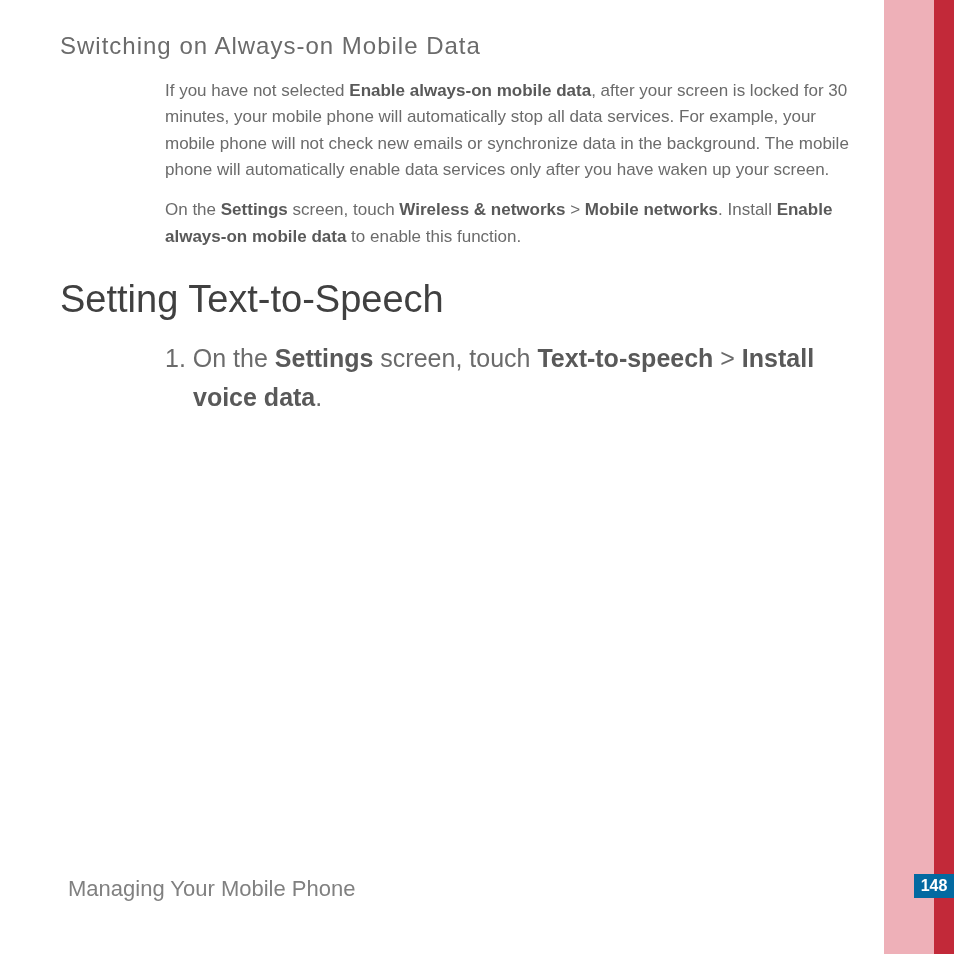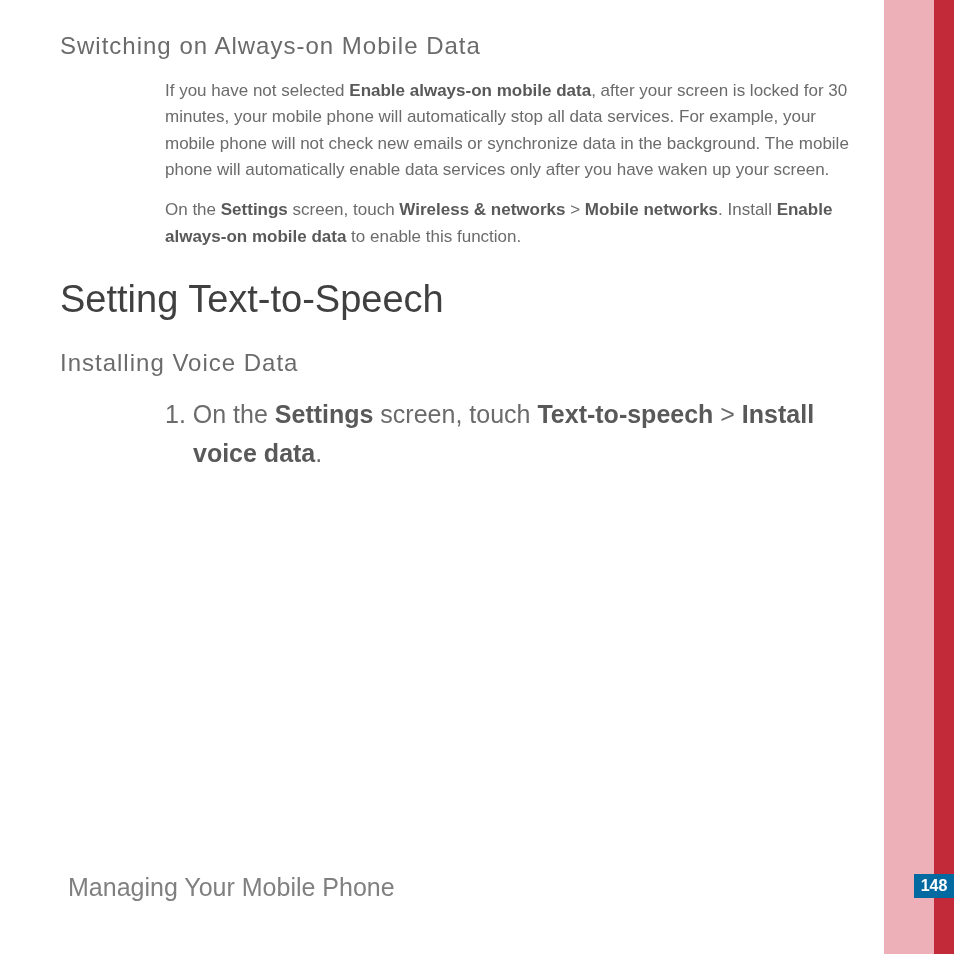--- a/index.html
+++ b/index.html
@@ -84,21 +84,21 @@
     text-indent: -28px;
   }
   .step .bold {
     color: #595959;
     font-weight: bold;
   }
   .footer-text {
     position: absolute;
     left: 68px;
     bottom: 52px;
-    font-size: 25px;
+    font-size: 22px;
     color: #808080;
   }
 </style>
 </head>
 <body>
 
 <div class="sidebar-pink"></div>
 <div class="sidebar-red"></div>
 <div class="page-number">148</div>
 
@@ -111,21 +111,20 @@
       <span>If you have not selected </span><span class="bold">Enable always-on mobile data</span><span>, after your screen is locked for 30 minutes, your mobile phone will automatically stop all data services. For example, your mobile phone will not check new emails or synchronize data in the background. The mobile phone will automatically enable data services only after you have waken up your screen.</span>
     </p>
     <p class="para">
       <span>On the </span><span class="bold">Settings</span><span> screen, touch </span><span class="bold">Wireless &amp; networks</span><span> &gt; </span><span class="bold">Mobile networks</span><span>. Install </span><span class="bold">Enable always-on mobile data</span><span> to enable this function.</span>
     </p>
   </div>
 
   <h2 class="heading-main">Setting Text-to-Speech</h2>
 
 
-  <h3 class="heading-sub" style="margin-top:28px;">Installing Voice Data</h3>
 
   <div class="body-block">
     <p class="step">
       <span>1. </span><span>On the </span><span class="bold">Settings</span><span> screen, touch </span><span class="bold">Text-to-speech</span><span> &gt; </span><span class="bold">Install voice data</span><span>.</span>
     </p>
   </div>
 
 </div>
 
 <div class="footer-text">Managing Your Mobile Phone</div>

